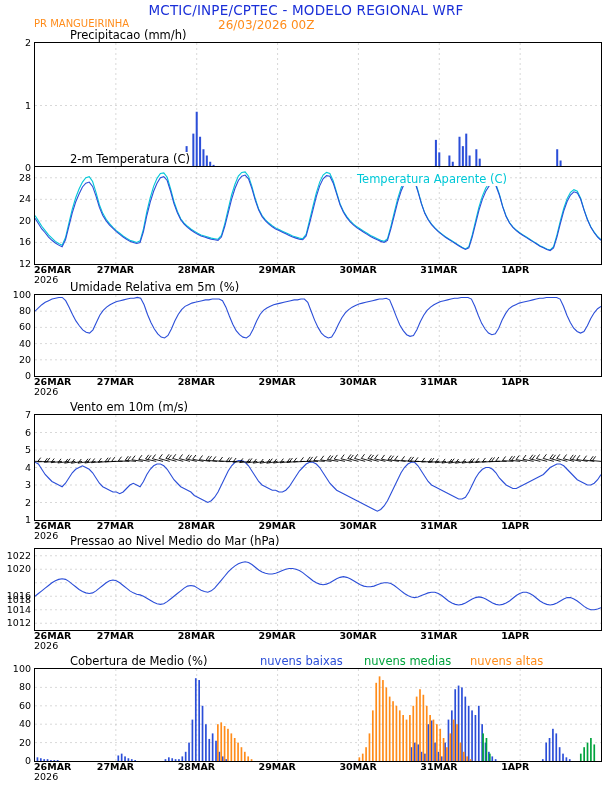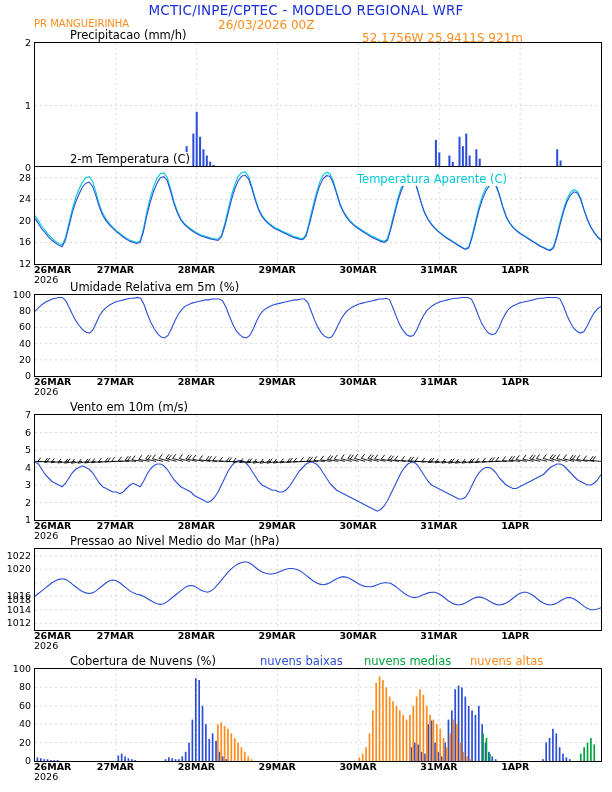--- a/index.html
+++ b/index.html
@@ -50,21 +50,20 @@
   .bar-high{fill:#ff8c1a;}
   .barb{stroke:#000;stroke-width:.9;fill:none;}
 </style>
 </head>
 <body>
 
 <div id="root">
   <div class="title">MCTIC/INPE/CPTEC - MODELO REGIONAL WRF</div>
   <div class="station">PR MANGUEIRINHA</div>
   <div class="rundate">26/03/2026 00Z</div>
-  <div class="coords">52.1756W 25.9411S 921m</div>
 
   <div class="panel" style="left:0;top:36px;">
     <div class="ptitle" style="left:68px;top:-8px;">Precipitacao (mm/h)</div>
     <div id="ax-precip" class="plot" style="left:34px;top:6px;width:568px;height:127px;">
         <svg width="566" height="125" viewBox="0 0 566 125">
           <line x1="80.85714285714285" y1="0" x2="80.85714285714285" y2="125" class="grid"></line>
           <line x1="161.7142857142857" y1="0" x2="161.7142857142857" y2="125" class="grid"></line>
           <line x1="242.57142857142856" y1="0" x2="242.57142857142856" y2="125" class="grid"></line>
           <line x1="323.4285714285714" y1="0" x2="323.4285714285714" y2="125" class="grid"></line>
           <line x1="404.2857142857143" y1="0" x2="404.2857142857143" y2="125" class="grid"></line>
@@ -442,21 +441,21 @@
       <div class="xtick" style="left: 96.8571px; top: 88px;">27MAR</div>
       <div class="xtick" style="left: 177.714px; top: 88px;">28MAR</div>
       <div class="xtick" style="left: 258.571px; top: 88px;">29MAR</div>
       <div class="xtick" style="left: 339.429px; top: 88px;">30MAR</div>
       <div class="xtick" style="left: 420.286px; top: 88px;">31MAR</div>
       <div class="xtick" style="left: 501.143px; top: 88px;">1APR</div>
       <div class="yearlbl" style="left: 34px; top: 98px;">2026</div>
     </div>
 
   <div class="panel" style="left:0;top:662px;">
-    <div class="ptitle" style="left:68px;top:-8px;">Cobertura de Nuvens (%)</div>
+    <div class="ptitle" style="left:68px;top:-8px;">Cobertura de Medio (%)</div>
     <div class="ptitle leg-low" style="left:258px;top:-8px;">nuvens baixas</div>
     <div class="ptitle leg-mid" style="left:362px;top:-8px;">nuvens medias</div>
     <div class="ptitle leg-high" style="left:468px;top:-8px;">nuvens altas</div>
     <div id="ax-cloud" class="plot" style="left:34px;top:6px;width:568px;height:94px;">
         <svg width="566" height="92" viewBox="0 0 566 92">
           <line x1="80.85714285714285" y1="0" x2="80.85714285714285" y2="92" class="grid"></line>
           <line x1="161.7142857142857" y1="0" x2="161.7142857142857" y2="92" class="grid"></line>
           <line x1="242.57142857142856" y1="0" x2="242.57142857142856" y2="92" class="grid"></line>
           <line x1="323.4285714285714" y1="0" x2="323.4285714285714" y2="92" class="grid"></line>
           <line x1="404.2857142857143" y1="0" x2="404.2857142857143" y2="92" class="grid"></line>

